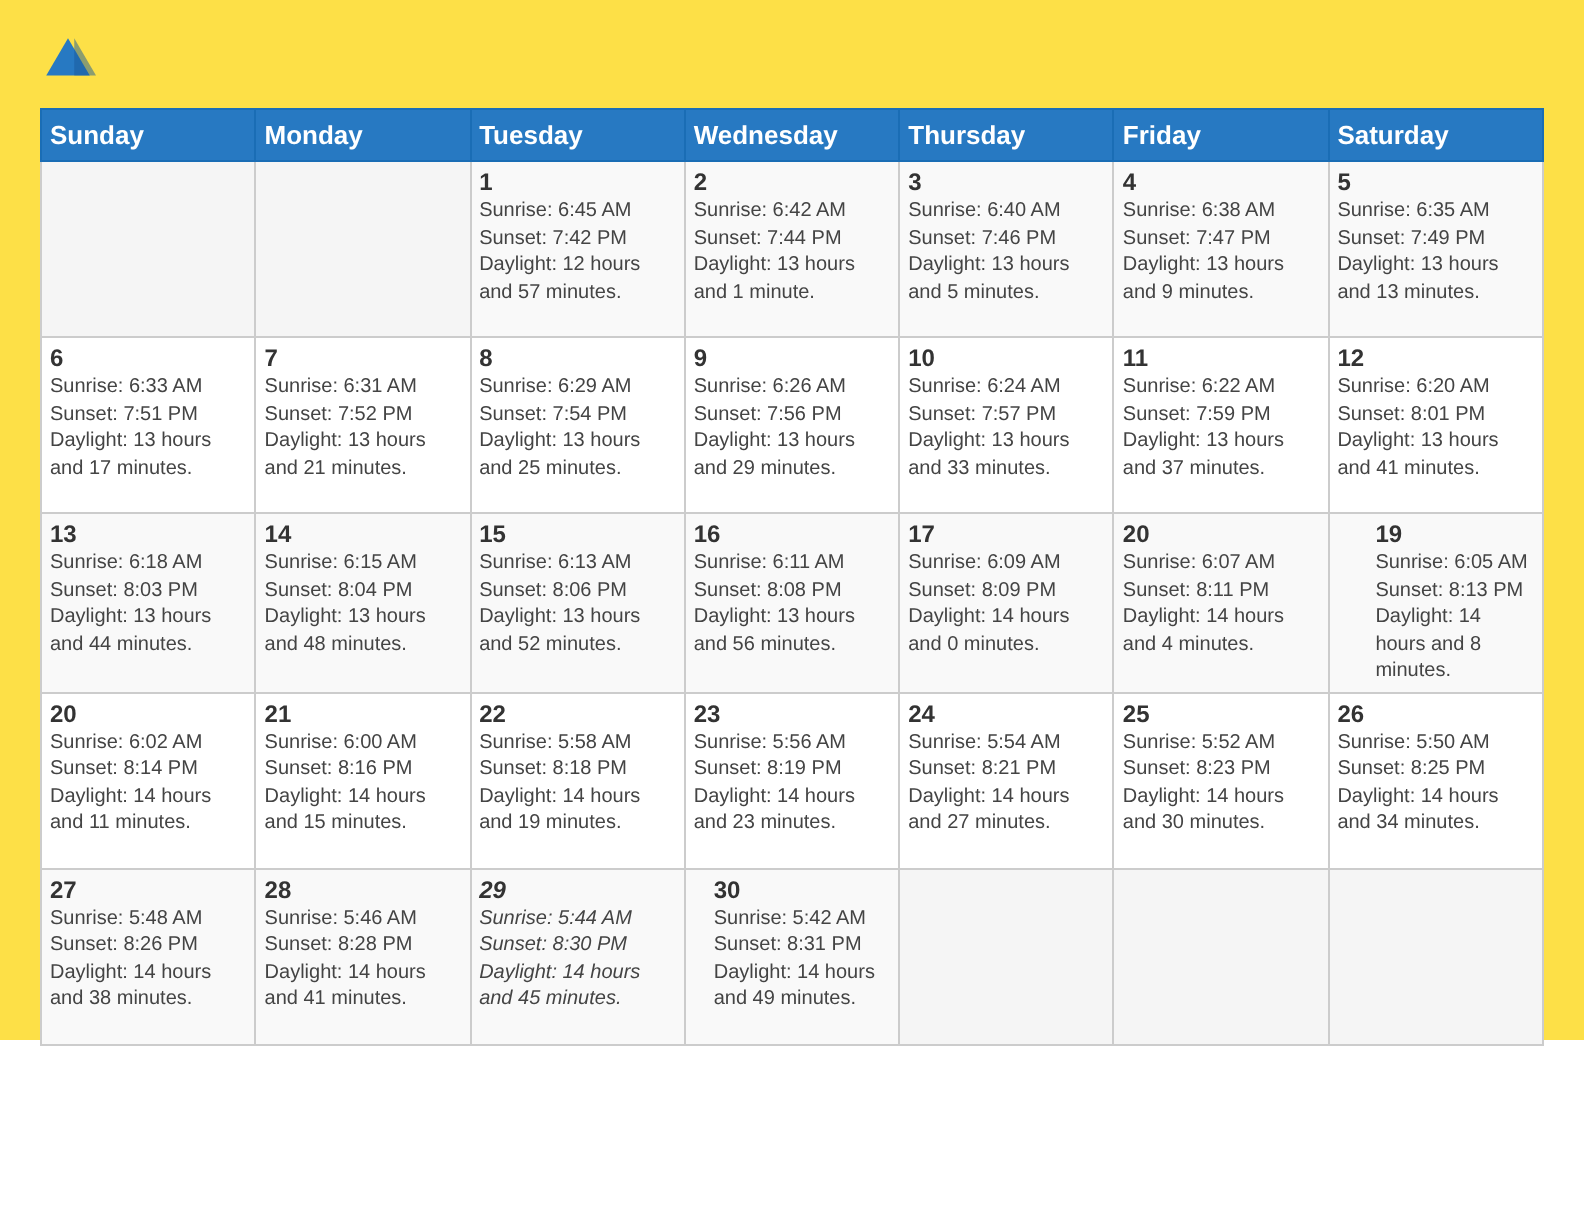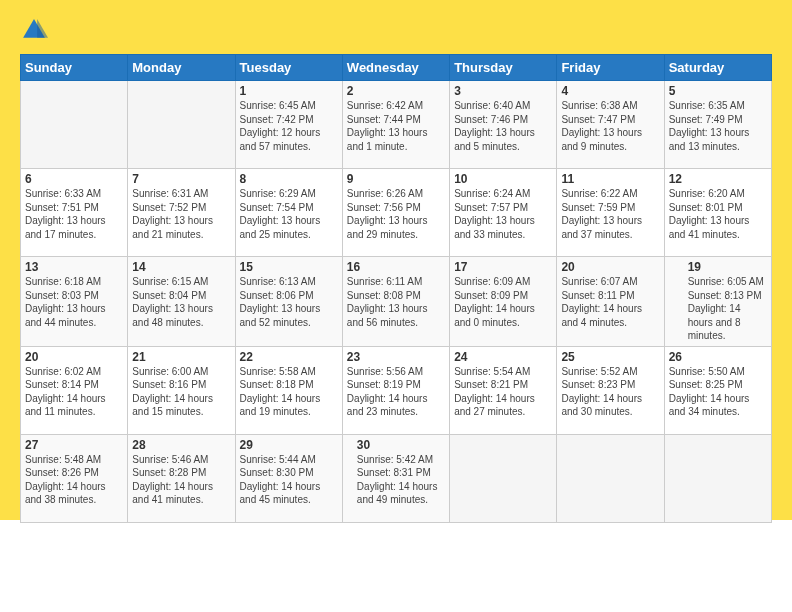--- a/index.html
+++ b/index.html
@@ -252,21 +252,21 @@
         </tr>
         <tr style="background: rgb(249, 249, 249); margin-top: 22px;">
           <td style="background: rgb(249, 249, 249);">
             <span class="day-number">27</span>
             <div class="day-info">Sunrise: 5:48 AM<br>Sunset: 8:26 PM<br>Daylight: 14 hours and 38 minutes.</div>
           </td>
           <td style="background: rgb(249, 249, 249);">
             <span class="day-number">28</span>
             <div class="day-info">Sunrise: 5:46 AM<br>Sunset: 8:28 PM<br>Daylight: 14 hours and 41 minutes.</div>
           </td>
-          <td style="background: rgb(249, 249, 249);">
+          <td style="background: rgb(249, 249, 249); font-style: italic;">
             <span class="day-number">29</span>
             <div class="day-info">Sunrise: 5:44 AM<br>Sunset: 8:30 PM<br>Daylight: 14 hours and 45 minutes.</div>
           </td>
           <td style="background: rgb(249, 249, 249); padding-left: 14px;">
             <span class="day-number">30</span>
             <div class="day-info">Sunrise: 5:42 AM<br>Sunset: 8:31 PM<br>Daylight: 14 hours and 49 minutes.</div>
           </td>
           <td class="empty-cell" style="background: rgb(245, 245, 245);"></td>
           <td class="empty-cell" style="background: rgb(245, 245, 245);"></td>
           <td class="empty-cell" style="background: rgb(245, 245, 245);"></td>

